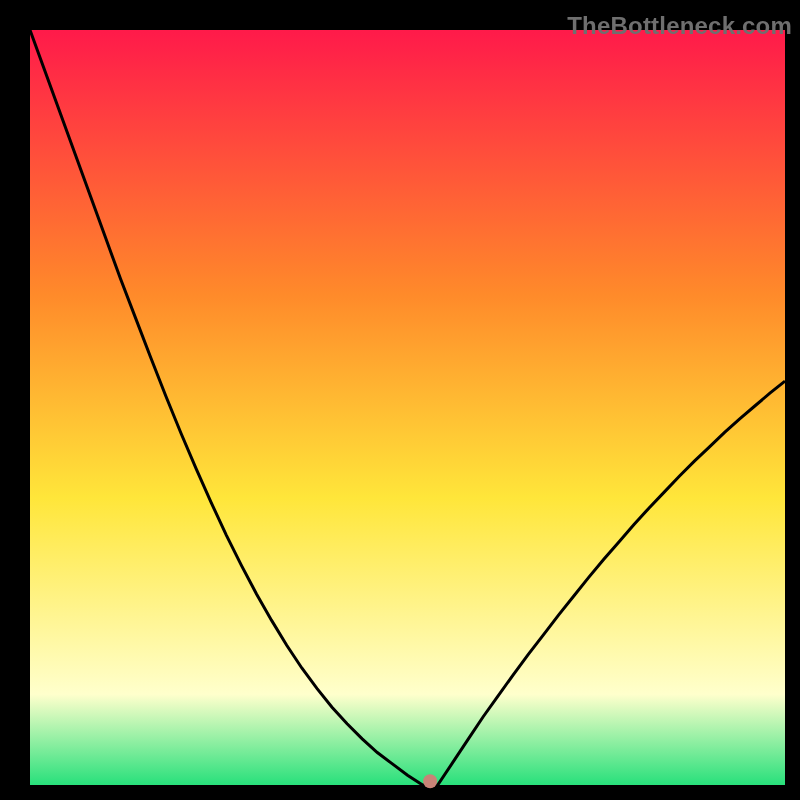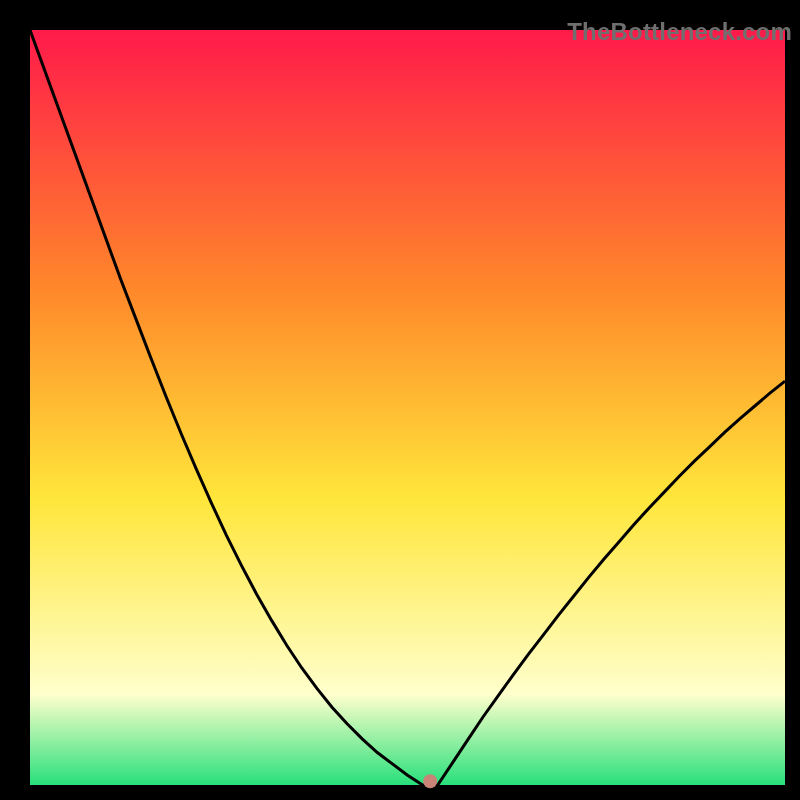--- a/index.html
+++ b/index.html
@@ -11,21 +11,21 @@
     font-family: Arial, Helvetica, sans-serif;
     overflow: hidden;
   }
   #chart-root {
     position: relative;
     width: 800px;
     height: 800px;
   }
   #watermark {
     position: absolute;
-    top: 18px;
+    top: 12px;
     right: 8px;
     color: #6f6f6f;
     font-size: 24px;
     font-weight: 600;
     letter-spacing: 0.2px;
   }
   svg {
     display: block;
   }
 </style>

